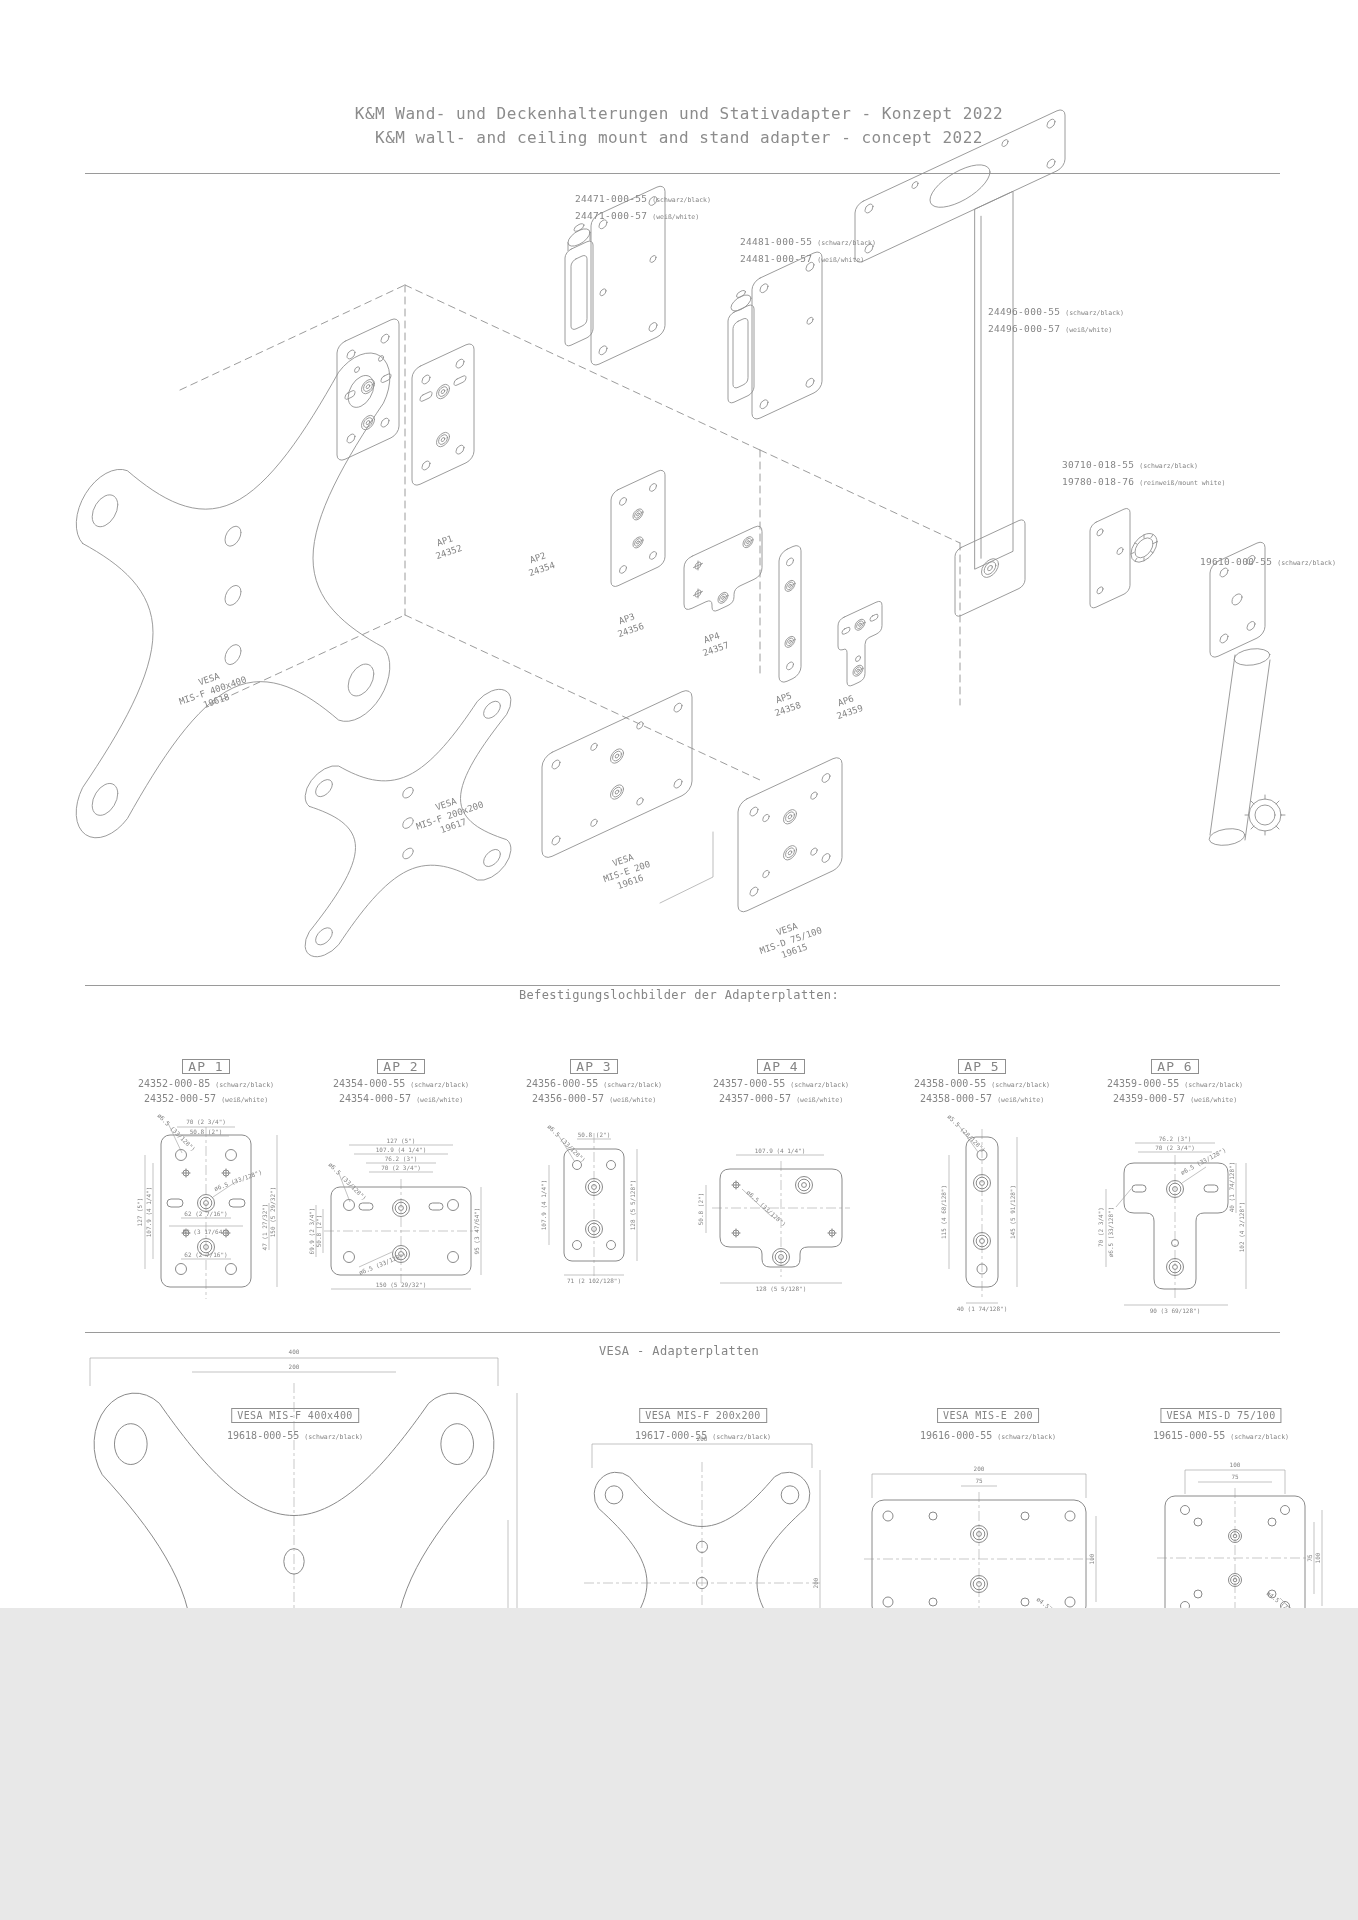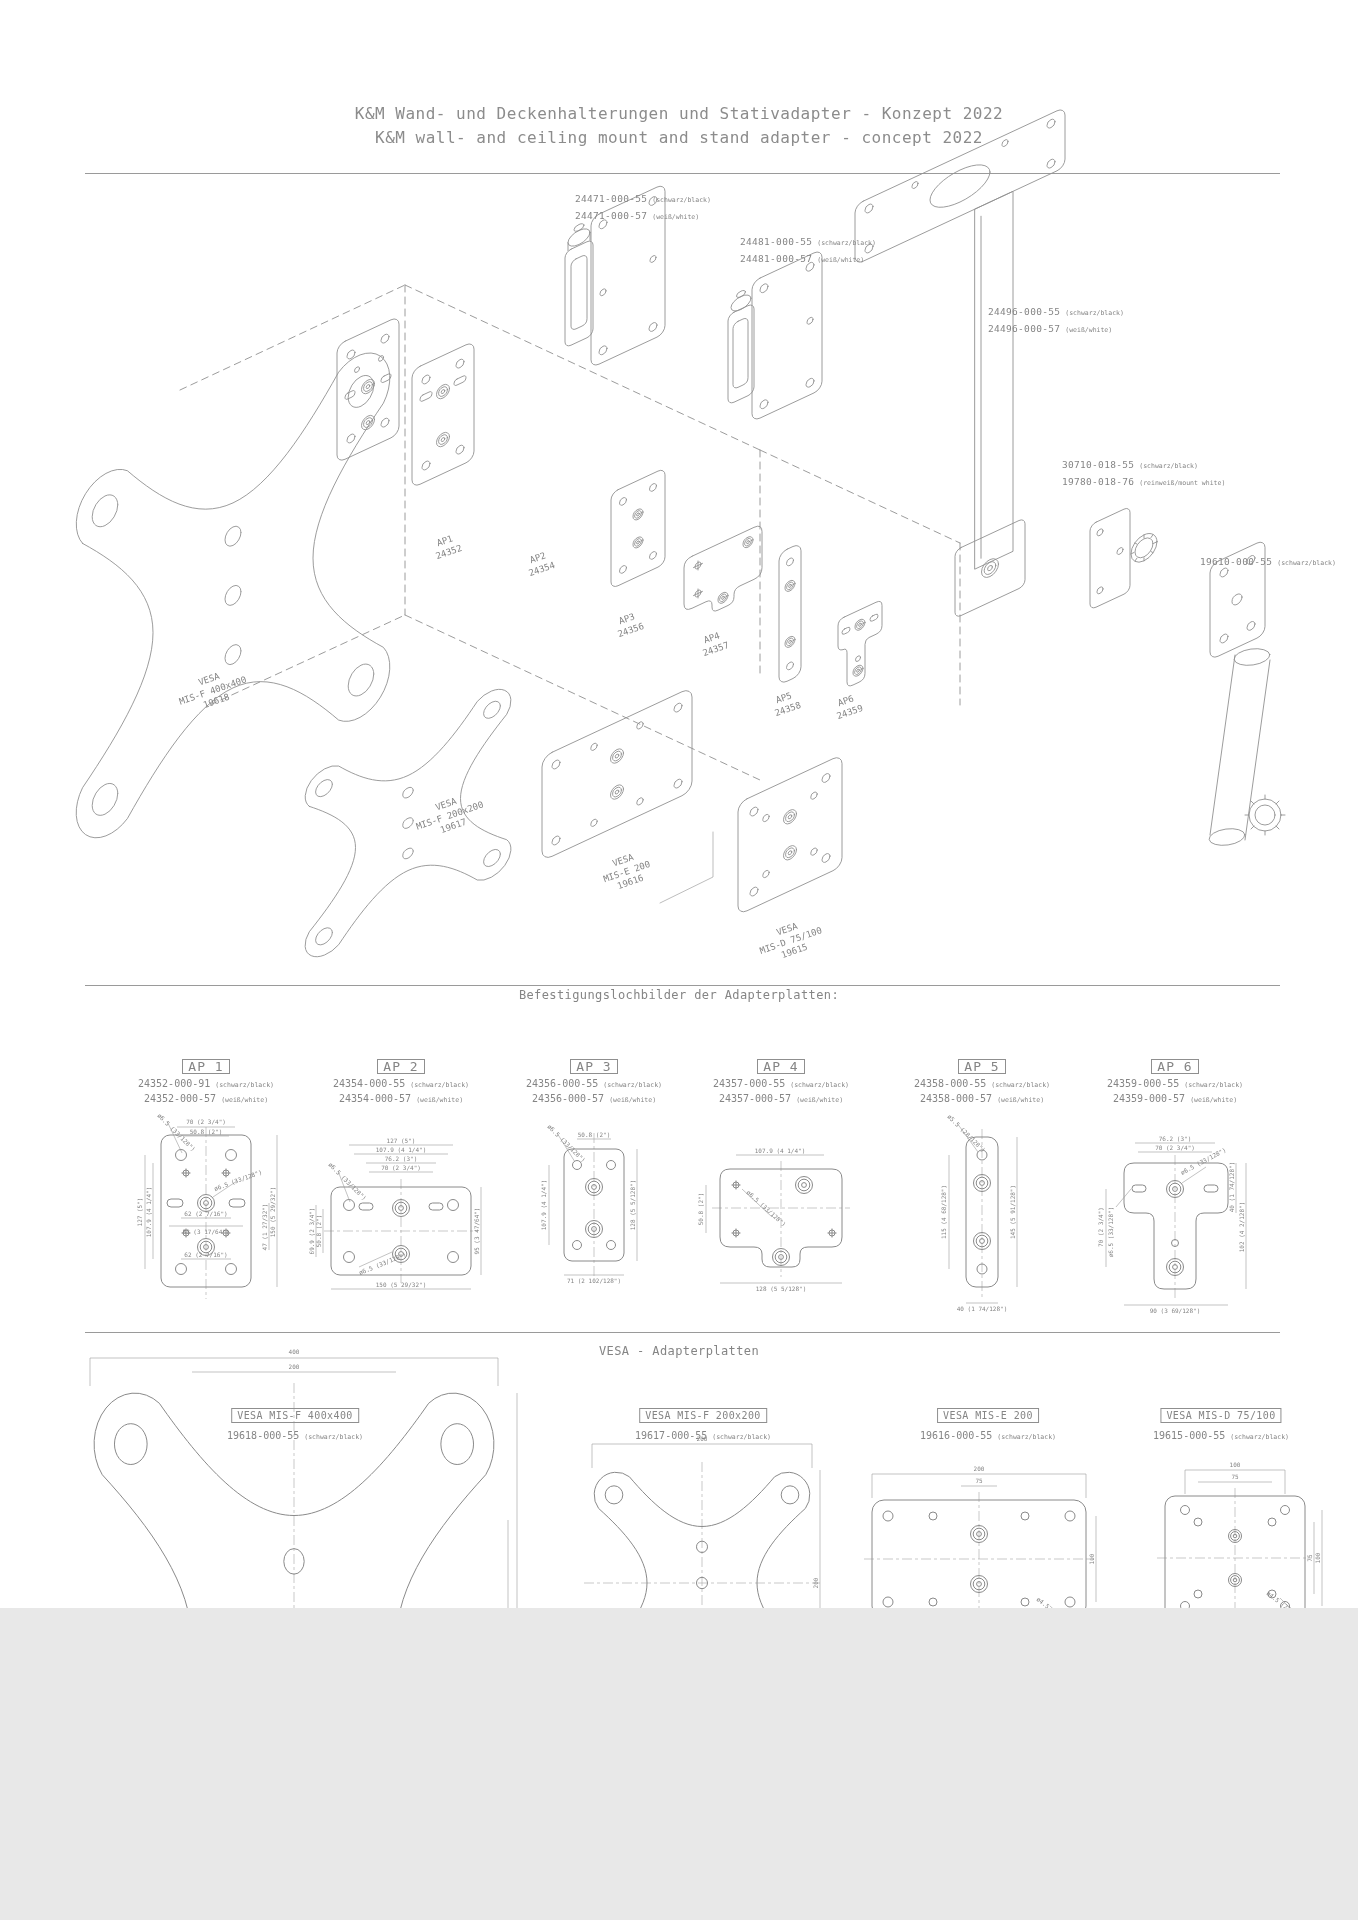--- a/index.html
+++ b/index.html
@@ -311,21 +311,21 @@
     <div>VESA</div>
       <div>MIS-D 75/100</div>
       <div>19615</div>
   </div>
 
   <div class="hr" style="top:985px"></div>
   <div class="ctr shead" style="top:988px">Befestigungslochbilder der Adapterplatten:</div>
 
   <div class="panel" style="left:109px">
     <div><span class="apbox">AP 1</span></div>
-    <div class="pline"><span>24352-000-91</span><span class="cnote">(schwarz/black)</span></div>
+    <div class="pline"><span>24352-000-85</span><span class="cnote">(schwarz/black)</span></div>
     <div class="pline"><span>24352-000-57</span><span class="cnote">(weiß/white)</span></div>
     <svg style="position:static" width="194" height="215" viewBox="0 0 194 215">
       <line class="cl" x1="97" y1="20" x2="97" y2="192"></line>
       <rect class="pl" x="52" y="28" width="90" height="152" rx="9"></rect>
       <g class="pl">
         <circle cx="72" cy="48" r="5.5"></circle>
           <circle cx="122" cy="48" r="5.5"></circle>
         <circle cx="72" cy="162" r="5.5"></circle>
           <circle cx="122" cy="162" r="5.5"></circle>
         <use href="#chS" x="77" y="66"></use>

